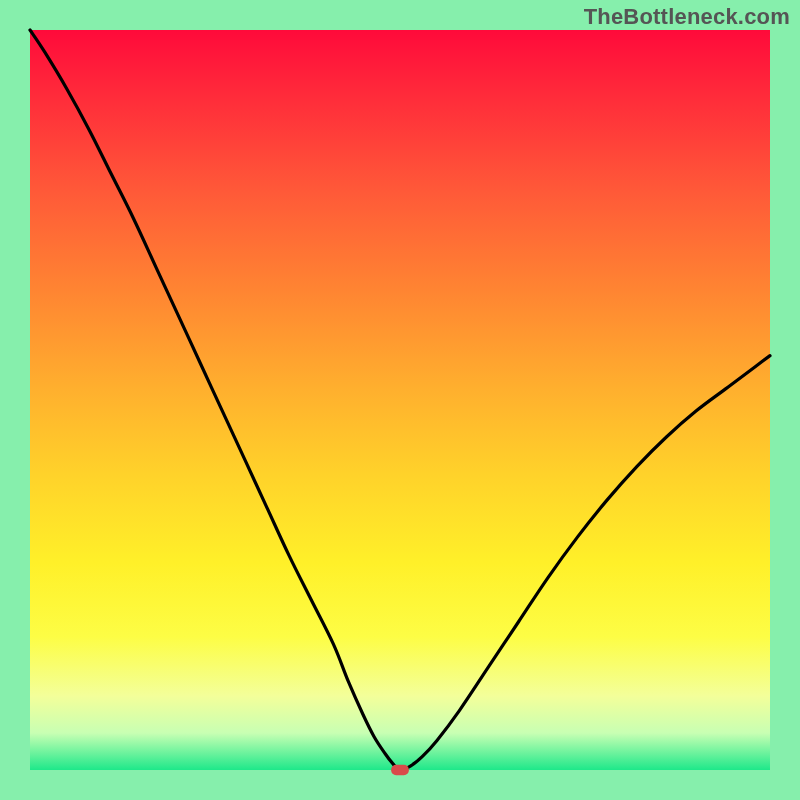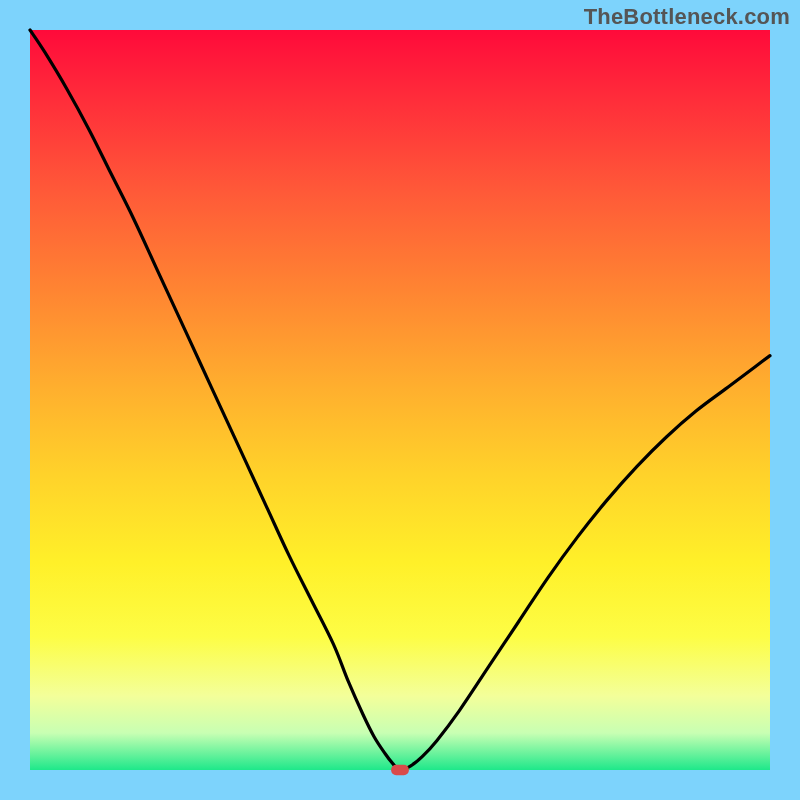--- a/index.html
+++ b/index.html
@@ -8,21 +8,21 @@
     width: 800px;
     height: 800px;
     background: #000;
     overflow: hidden;
     font-family: Arial, Helvetica, sans-serif;
   }
   .frame {
     position: relative;
     width: 800px;
     height: 800px;
-    background: #7dd3fc;
+    background: #86efac;
   }
   .watermark {
     position: absolute;
     top: 4px;
     right: 10px;
     color: #555;
     font-size: 22px;
     font-weight: 600;
     letter-spacing: 0.2px;
     z-index: 5;

